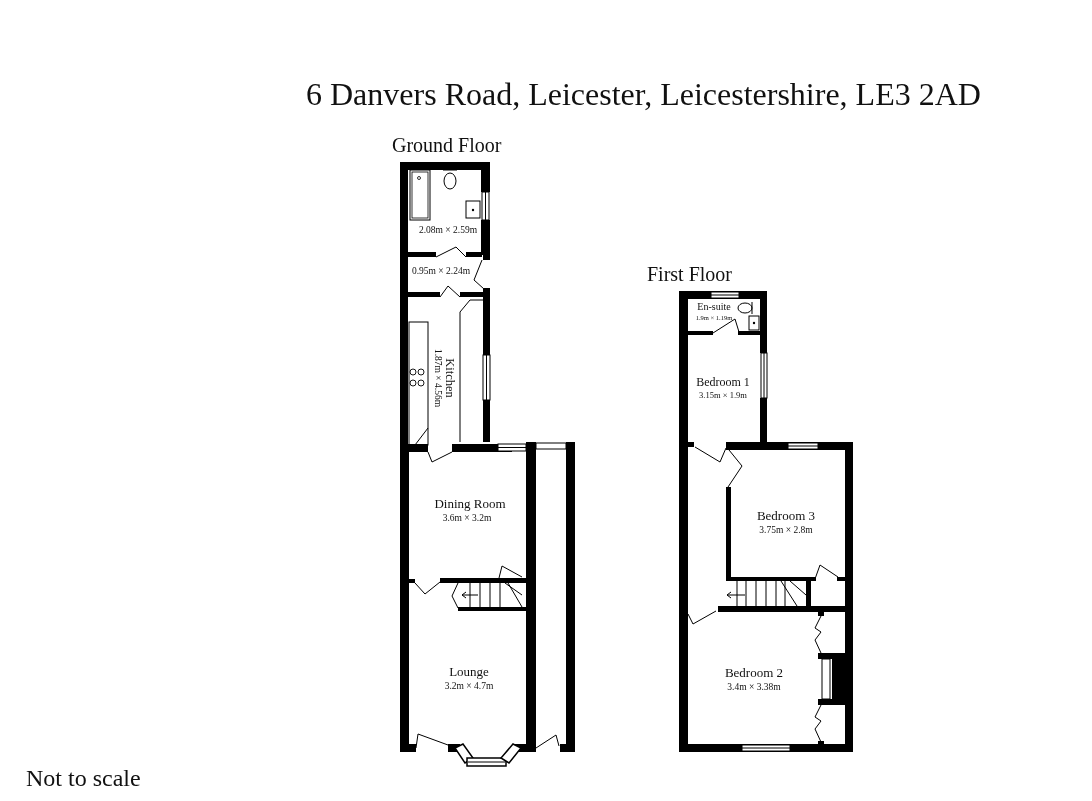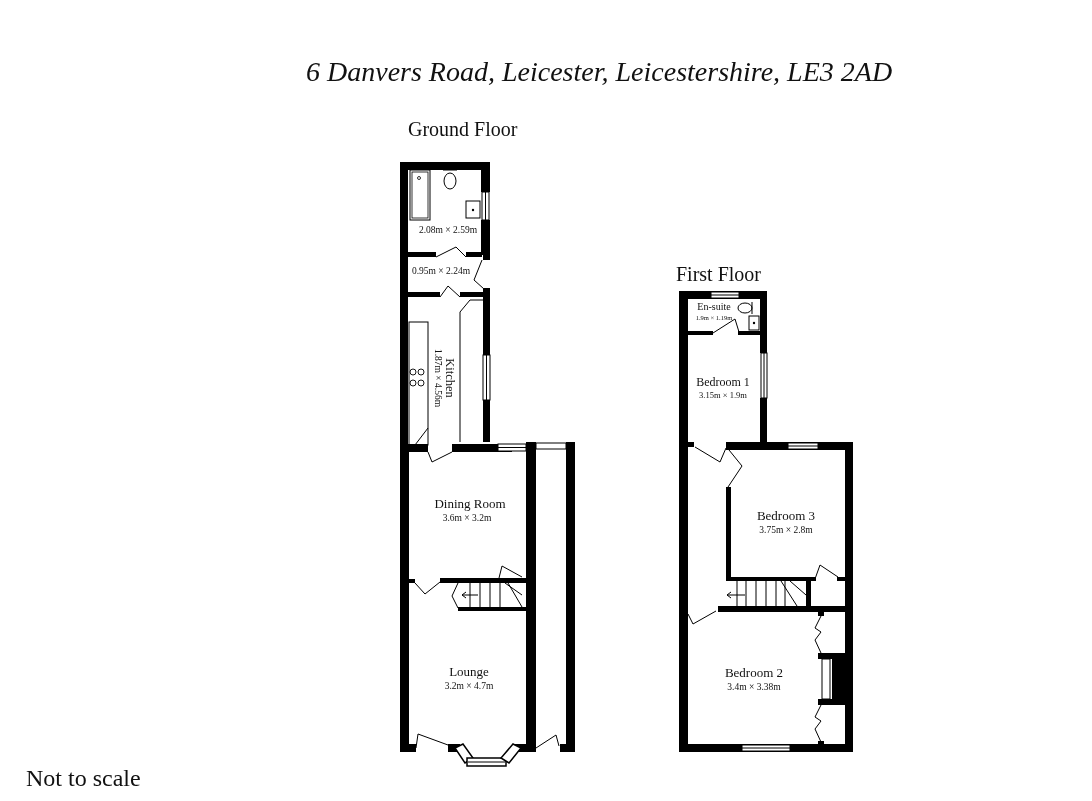--- a/index.html
+++ b/index.html
@@ -1,30 +1,30 @@
 <!DOCTYPE html>
 <html><head>
 <meta charset="utf-8">
 <style>
   html, body { margin: 0; padding: 0; background: #ffffff; }
   body { width: 1092px; height: 801px; position: relative; overflow: hidden;
          font-family: "DejaVu Serif", "Liberation Serif", serif; color: #111; }
-  .title { position: absolute; left: 306px; top: 56px; font-size: 28px; letter-spacing: 0px;
-           font-family: "Liberation Serif", "DejaVu Serif", serif; white-space: nowrap; font-style: italic; }
+  .title { position: absolute; left: 306px; top: 76px; font-size: 32px; letter-spacing: 0px;
+           font-family: "Liberation Serif", "DejaVu Serif", serif; white-space: nowrap; }
   .floor-label { position: absolute; font-size: 20px; font-family: "Liberation Serif", "DejaVu Serif", serif; white-space: nowrap; }
   .note { position: absolute; left: 26px; top: 765px; font-size: 24px; font-family: "Liberation Serif", "DejaVu Serif", serif; }
   svg { position: absolute; left: 0; top: 0; }
   .rn { font-family: "Liberation Serif", "DejaVu Serif", serif; fill: #111; }
 </style>
 </head>
 <body>
 
 <div class="title">6 Danvers Road, Leicester, Leicestershire, LE3 2AD</div>
-<div class="floor-label" style="left:392px; top:118px;margin-left:16px;">Ground Floor</div>
-<div class="floor-label" style="left:676px; top:263px;">First Floor</div>
+<div class="floor-label" style="left:392px; top:134px;">Ground Floor</div>
+<div class="floor-label" style="left:647px; top:263px;">First Floor</div>
 <div class="note">Not to scale</div>
 
 <svg width="1092" height="801" viewBox="0 0 1092 801">
 
   <g stroke-linejoin="miter">
 
     <rect x="400" y="162" width="90" height="8" fill="#000"></rect>
     <rect x="400" y="162" width="8" height="290" fill="#000"></rect>
     <rect x="481" y="162" width="9" height="30" fill="#000"></rect>
     <rect x="481" y="220" width="9" height="35" fill="#000"></rect>

